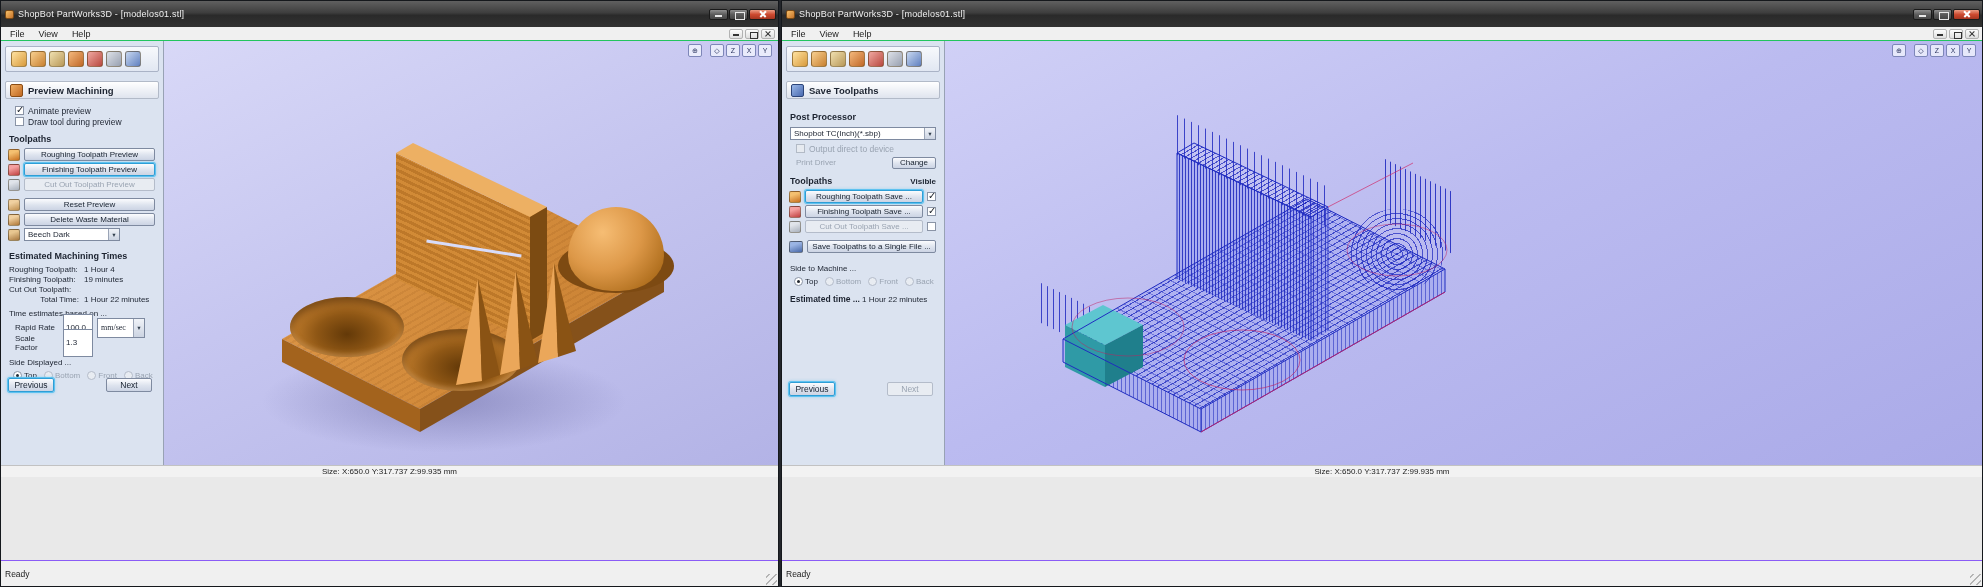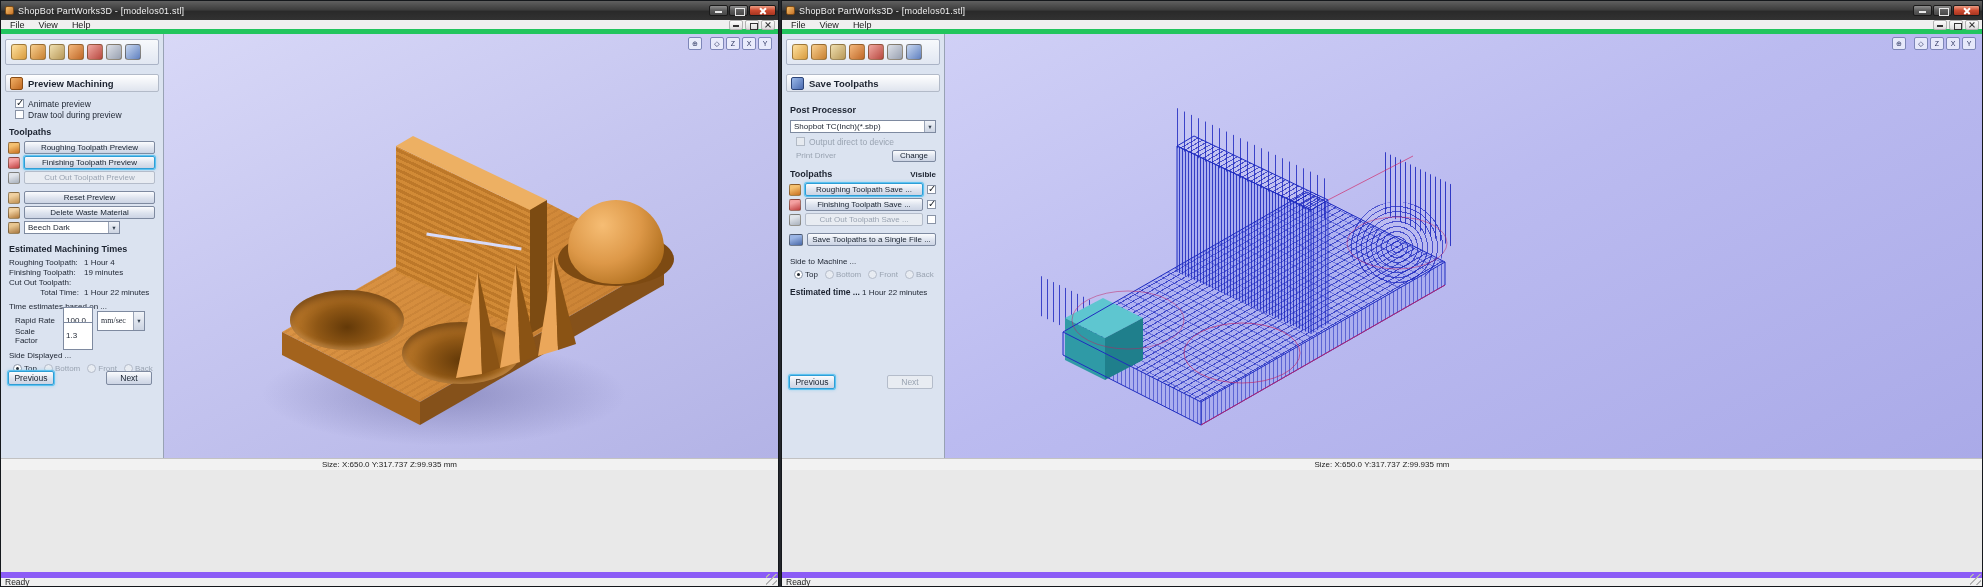--- a/index.html
+++ b/index.html
@@ -2,34 +2,34 @@
 <html><head>
 <meta charset="utf-8">
 <style>
   *{margin:0;padding:0;box-sizing:border-box;}
   html,body{width:1983px;height:587px;background:#23262b;font-family:"Liberation Sans",sans-serif;overflow:hidden;}
   .window{position:absolute;top:0;height:587px;border:1px solid #15181c;background:#ececec;display:flex;flex-direction:column;}
   #win-left{left:0;width:779px;}
   #win-right{left:781px;width:1202px;}
 
   
-  .titlebar{height:19px;flex:0 0 auto;background:linear-gradient(#606060,#3e3e3e 45%,#2a2a2a 55%,#323232);display:flex;align-items:center;padding:0 2px 0 4px;color:#f0f0f0;font-size:9px;white-space:nowrap;}
+  .titlebar{height:26px;flex:0 0 auto;background:linear-gradient(#606060,#3e3e3e 45%,#2a2a2a 55%,#323232);display:flex;align-items:center;padding:0 2px 0 4px;color:#f0f0f0;font-size:9px;white-space:nowrap;}
   .app-icon{width:9px;height:9px;border-radius:2px;background:linear-gradient(135deg,#f6c06a,#c8742a);border:1px solid #7a4a16;margin-right:4px;flex:0 0 auto;}
   .title-text{flex:1;overflow:hidden;letter-spacing:.2px;}
   .winbtns{display:flex;gap:1px;flex:0 0 auto;}
   .winbtn{width:19px;height:11px;border:1px solid #1a1a1a;border-radius:2px;background:linear-gradient(#8f8f8f,#5c5c5c 50%,#474747);position:relative;}
   .winbtn.min::after{content:"";position:absolute;left:5px;right:5px;bottom:2px;height:2px;background:#e8e8e8;}
   .winbtn.max::after{content:"";position:absolute;left:5px;top:2px;width:8px;height:6px;border:1px solid #e8e8e8;}
   .winbtn.close{width:27px;background:linear-gradient(#eb9c84,#cd4a30 50%,#a63520);}
   .winbtn.close::before,.winbtn.close::after{content:"";position:absolute;left:50%;top:50%;width:8px;height:1.6px;background:#fff;}
   .winbtn.close::before{transform:translate(-50%,-50%) rotate(45deg);}
   .winbtn.close::after{transform:translate(-50%,-50%) rotate(-45deg);}
 
   
-  .menubar{height:14px;flex:0 0 auto;background:#f0f0f0;border-bottom:5px solid #22c55e;display:flex;align-items:center;font-size:9px;color:#222;padding-left:2px;}
+  .menubar{height:14px;flex:0 0 auto;background:#f0f0f0;border-bottom:1px solid #22c55e;display:flex;align-items:center;font-size:9px;color:#222;padding-left:2px;}
   .menu-item{padding:1px 7px;}
   .mdi-btns{margin-left:auto;display:flex;gap:2px;padding-right:3px;}
   .mdi-btn{width:14px;height:10px;border:1px solid #b2b2b2;border-radius:2px;background:linear-gradient(#fdfdfd,#dedede);position:relative;}
   .mdi-btn.min::after{content:"";position:absolute;left:3px;right:3px;bottom:2px;height:1.5px;background:#333;}
   .mdi-btn.restore::after{content:"";position:absolute;left:4px;top:2px;width:6px;height:5px;border:1px solid #333;}
   .mdi-btn.close::before,.mdi-btn.close::after{content:"";position:absolute;left:50%;top:50%;width:7px;height:1.3px;background:#333;}
   .mdi-btn.close::before{transform:translate(-50%,-50%) rotate(45deg);}
   .mdi-btn.close::after{transform:translate(-50%,-50%) rotate(-45deg);}
 
   
@@ -120,21 +120,21 @@
   .est-row .val{font-size:8px;}
 
   
   .view-icons{position:absolute;top:3px;right:6px;display:flex;gap:2px;z-index:5;}
   .view-icon{width:14px;height:13px;border:1px solid #7d86b8;border-radius:2px;background:rgba(240,243,252,.82);font-size:7px;color:#2c3560;display:flex;align-items:center;justify-content:center;}
   .view-icon.first{margin-right:6px;}
 
   
   .sizebar{height:12px;flex:0 0 auto;background:#f2f2f2;border-top:1px solid #c2c2c2;display:flex;align-items:center;justify-content:center;font-size:8px;color:#1c1c1c;}
   .filler{flex:1;background:#e9e9e9;}
-  .readybar{height:14px;flex:0 0 auto;background:#f0f0f0;border-top:6px solid #8b5cf6;display:flex;align-items:center;font-size:8.5px;color:#1c1c1c;padding-left:4px;position:relative;}
+  .readybar{height:26px;flex:0 0 auto;background:#f0f0f0;border-top:1px solid #8b5cf6;display:flex;align-items:center;font-size:8.5px;color:#1c1c1c;padding-left:4px;position:relative;}
   .grip{position:absolute;right:1px;bottom:1px;width:11px;height:11px;background:repeating-linear-gradient(135deg,transparent 0 2px,#b4b4b4 2px 3px,transparent 3px 5px);}
 
   
   .scene{position:absolute;left:0;top:0;width:620px;height:424px;}
   .shape{position:absolute;left:0;top:0;width:620px;height:424px;}
   .abs{position:absolute;}
 
   
   .part-shadow{left:96px;top:308px;width:368px;height:104px;border-radius:50%;background:radial-gradient(ellipse at center,rgba(70,70,132,.38),rgba(70,70,132,0) 70%);}
   .slab-top{clip-path:polygon(118px 298px,362px 158px,500px 228px,256px 368px);background:repeating-linear-gradient(150deg,rgba(118,60,8,.10) 0 2px,rgba(0,0,0,0) 2px 6px),linear-gradient(120deg,#e8a355 0%,#d28a3a 55%,#bd762c 100%);}

